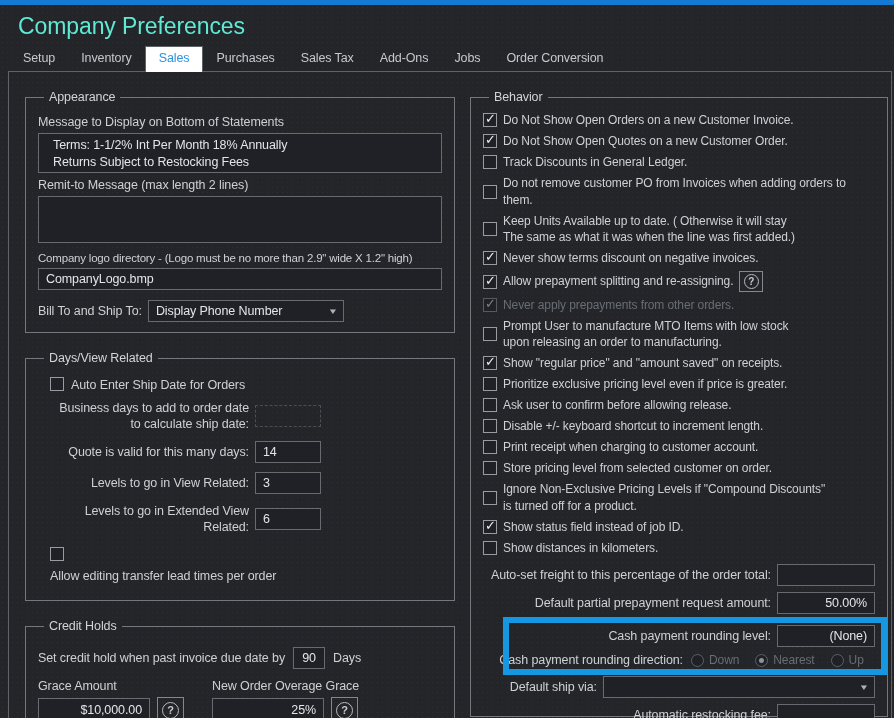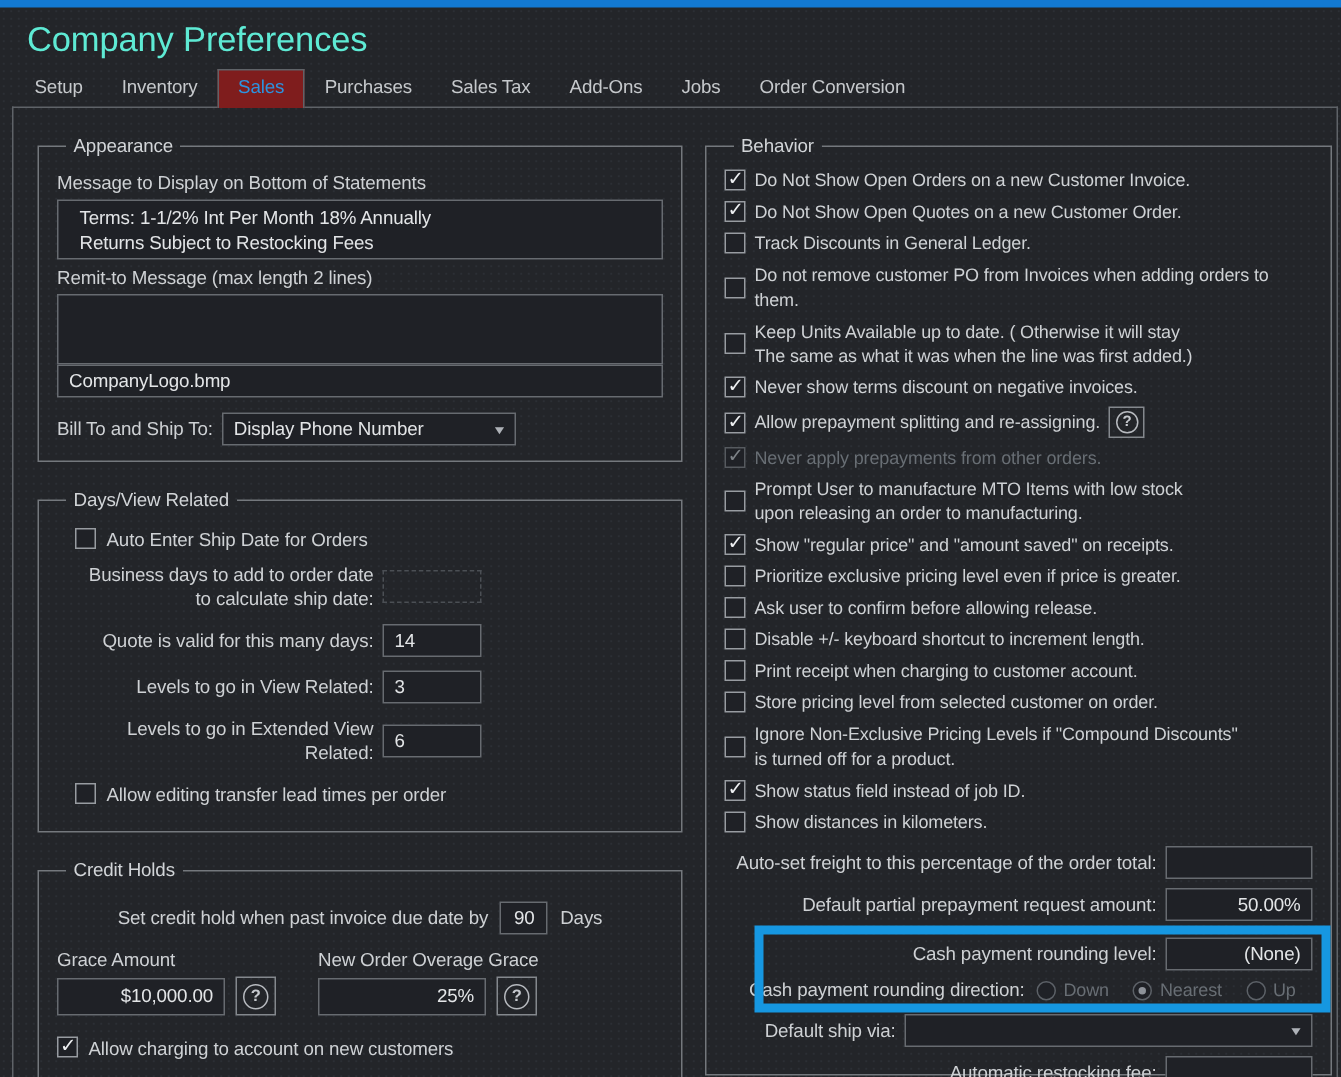--- a/index.html
+++ b/index.html
@@ -19,21 +19,21 @@
     margin: 8px 0 6px 18px;
   }
   
   .tabs { display: flex; margin-left: 10px; position: relative; z-index: 2; }
   .tab {
     padding: 5px 13px 6px 13px; color: #c6c9cc; cursor: default;
     font-size: 12.5px; white-space: nowrap;
   }
   .tab.active {
     color: #2c93e0;
-    background: #7f1d1d;
+    background: #ffffff;
     border: 1px solid #5f6368; border-bottom: none;
     margin-bottom: -1px; padding-top: 4px;
   }
   
   .panel {
     margin: 0 2px 0 8px;
     border: 1px solid #5f6368; border-bottom: none;
     padding: 18px 3px 0 16px;
     display: flex; gap: 15px;
     height: 651px;
@@ -76,21 +76,21 @@
   .disabled .cb { border-color: #565a5f; }
   .disabled.checked .cb::after { color: #7d8287; }
   .disabled .cb-label { color: #686e74; }
   .cb-label { white-space: pre-line; line-height: 16.5px; }
   
   .dv-row { display: flex; align-items: center; margin: 9px 0; }
   .dv-row .dv-lbl { width: 217px; text-align: right; padding-right: 6px; white-space: pre-line; line-height: 16px; }
   .dv-row input.tb { width: 66px; }
   .indent { margin-left: 12px; }
   
-  .ch-inline { display: flex; align-items: center; gap: 8px; margin: 8px 0 10px 0; justify-content: center; }
+  .ch-inline { display: flex; align-items: center; gap: 8px; margin: 8px 0 10px 0; }
   .ch-inline input.tb { width: 32px; }
   .ch-cols { display: flex; gap: 28px; margin-bottom: 14px; }
   .ch-field .cap { display: block; margin-bottom: 4px; }
   .ch-input-row { display: flex; align-items: center; gap: 7px; }
   .ch-input-row input.tb { width: 112px; height: 25px; }
   .help-btn {
     width: 27px; height: 26px; background: transparent; border: 1px solid #84888d;
     display: flex; align-items: center; justify-content: center; cursor: pointer;
     flex: none; padding: 0;
   }
@@ -153,20 +153,21 @@
 
   <div class="col-left">
 
     <fieldset>
       <legend>Appearance</legend>
       <label class="lbl">Message to Display on Bottom of Statements</label>
       <div class="textbox tb-multiline-1">Terms: 1-1/2% Int Per Month 18% Annually
 Returns Subject to Restocking Fees</div>
       <label class="lbl">Remit-to Message (max length 2 lines)</label>
       <div class="textbox tb-multiline-2"></div>
+      <label class="lbl logo-lbl" style="margin-top:9px;">Company logo directory - (Logo must be no more than 2.9" wide X 1.2" high)</label>
       <input class="tb" readonly="" value="CompanyLogo.bmp" style="">
       <div class="bill-row">
         <span>Bill To and Ship To:</span>
         <div class="combo">
           <span>Display Phone Number</span>
           <span class="arrow">▼</span>
         </div>
       </div>
     </fieldset>
 
@@ -186,21 +187,21 @@
         <input class="tb" readonly="" value="14" style="">
       </div>
       <div class="dv-row">
         <span class="dv-lbl">Levels to go in View Related:</span>
         <input class="tb" readonly="" value="3" style="">
       </div>
       <div class="dv-row">
         <span class="dv-lbl">Levels to go in Extended View Related:</span>
         <input class="tb" readonly="" value="6" style="">
       </div>
-      <div class="cb-row indent" style="margin-top:12px;">
+      <div class="cb-row indent" style="margin-top:12px;flex-direction:column;">
         <span class="cb"></span>
         <span class="cb-label">Allow editing transfer lead times per order</span>
       </div>
     </fieldset>
 
     <fieldset>
       <legend>Credit Holds</legend>
       <div class="ch-inline">
         <span>Set credit hold when past invoice due date by</span>
         <input class="tb center" readonly="" value="90" style="">

